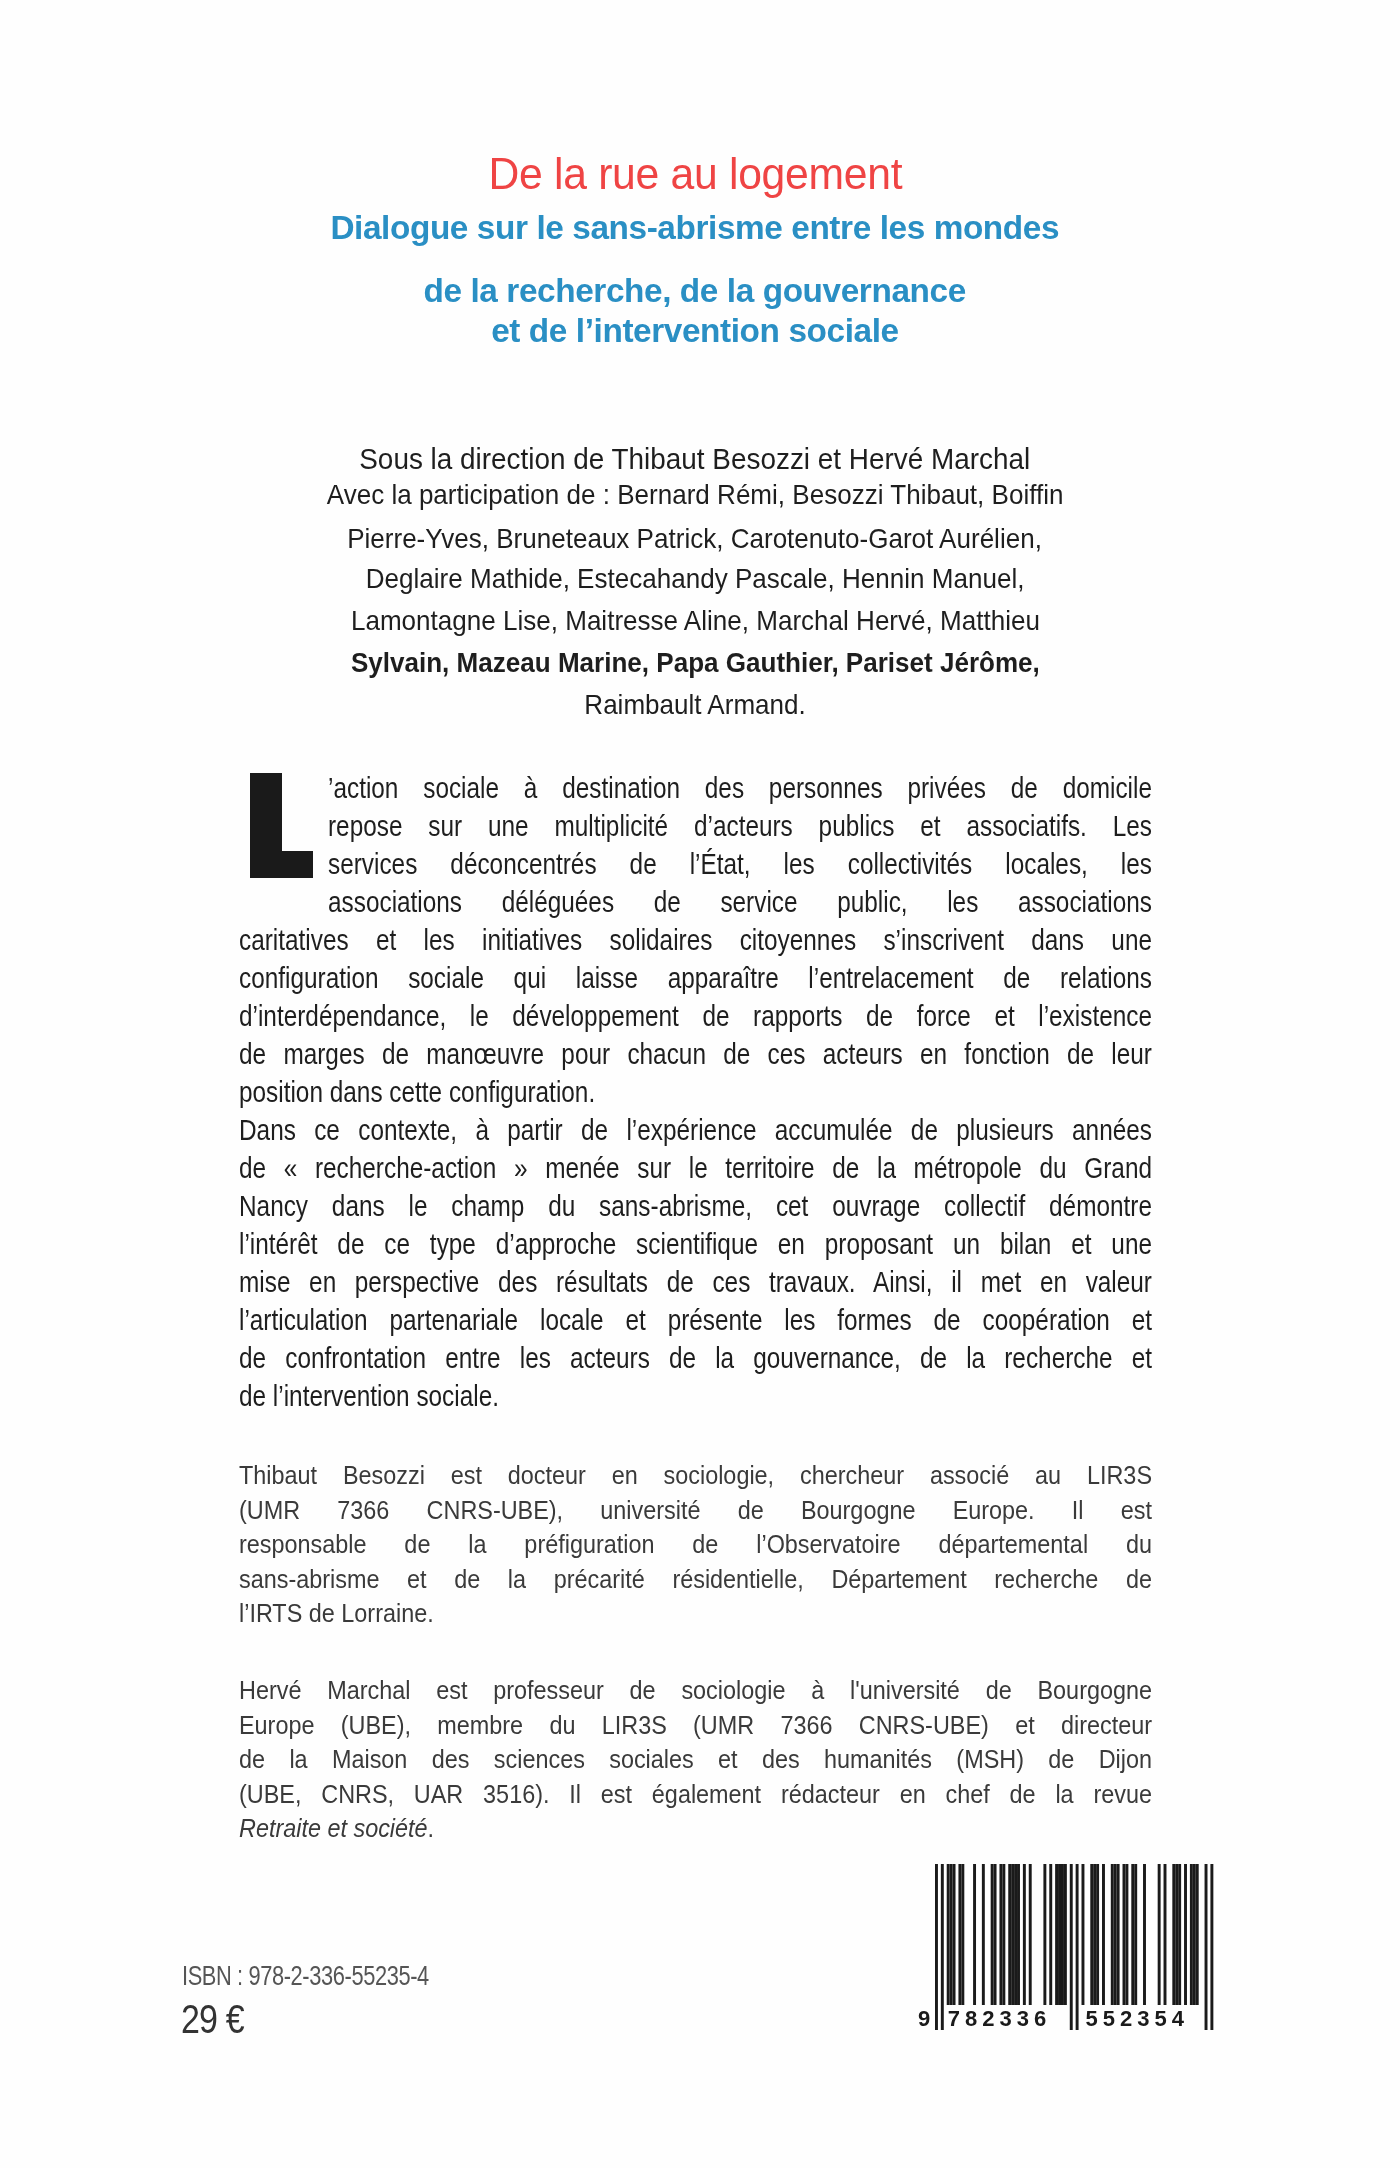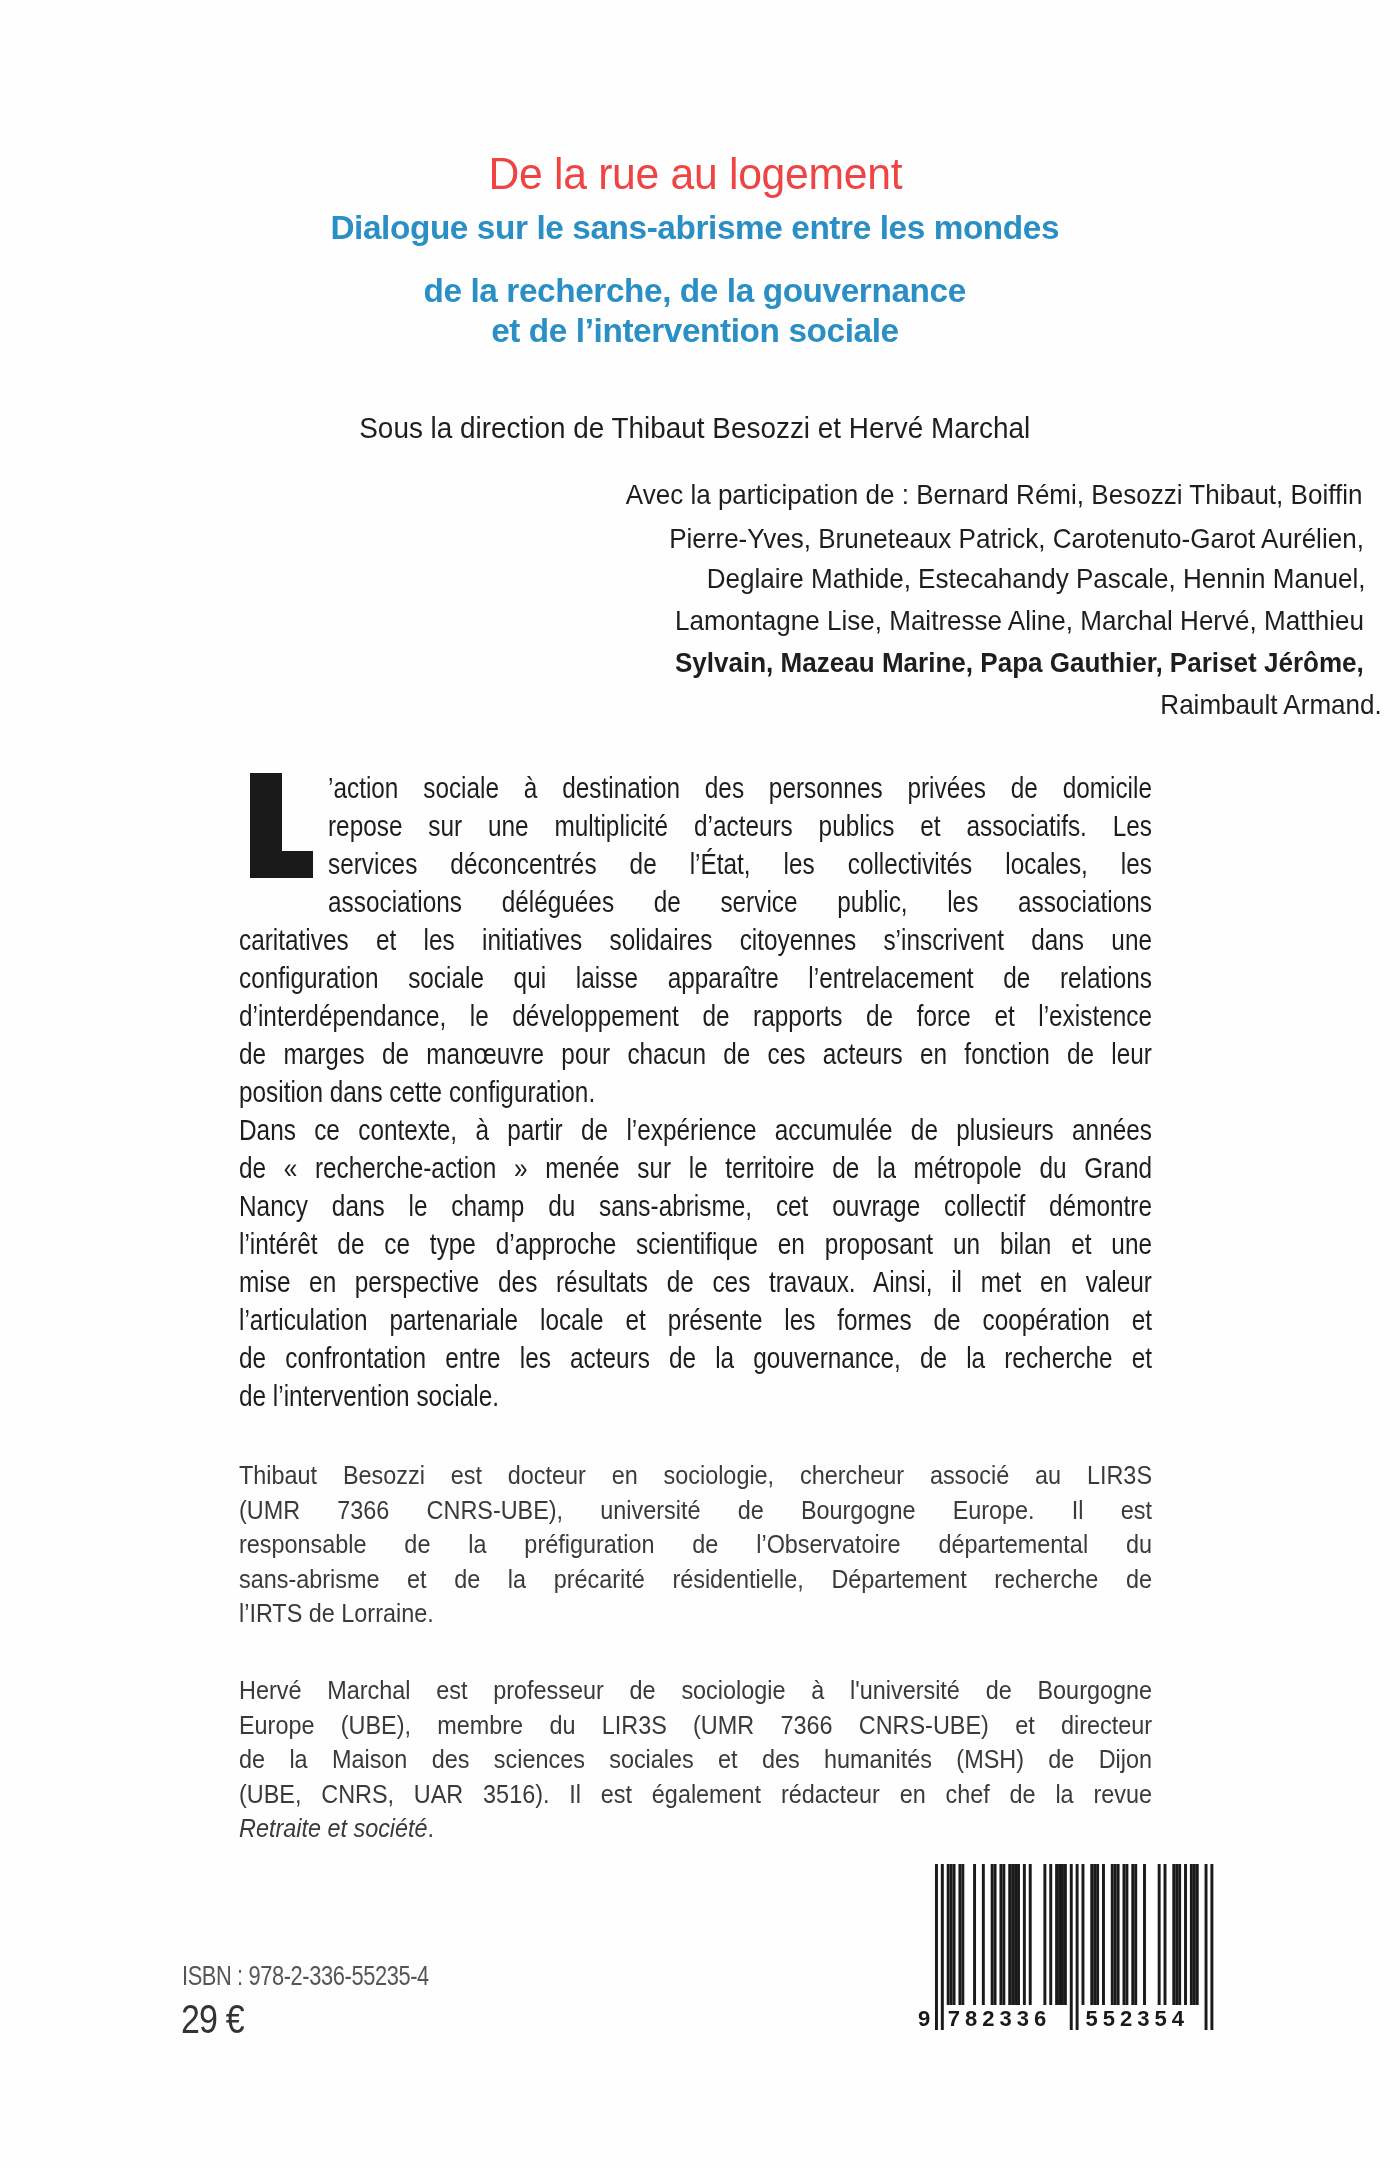--- a/index.html
+++ b/index.html
@@ -13,24 +13,24 @@
     position: absolute; left: 0; width: 1390px; text-align: center; white-space: nowrap;
   }
   .center-line > span { display: inline-block; transform-origin: center bottom; }
 
   
   .title { font-size: 44px; line-height: 44px; color: #ef4444; letter-spacing: -0.3px; }
   .title > span { transform: scaleX(0.97); }
   .subtitle { font-size: 34px; line-height: 34px; color: #2a8fc4; letter-spacing: -0.4px; font-weight: bold; }
   .subtitle > span { transform: scaleX(0.98); }
 
-  .direction { font-size: 30px; line-height: 30px; color: #1e1e1e; }
+  .direction { font-size: 30px; line-height: 30px; color: #1e1e1e; margin-top: 31px; }
   .direction > span { transform: scaleX(0.93); }
 
-  .participants { font-size: 28px; line-height: 28px; color: #1e1e1e; text-align: right; }
+  .participants { font-size: 28px; line-height: 28px; color: #1e1e1e; }
   .participants > span { transform: scaleX(0.93); }
 
   
   .bline {
     position: absolute; white-space: nowrap;
     font-size: 29px; line-height: 29px; color: #1e1e1e;
     transform-origin: left bottom;
     transform: scaleX(0.84);
   }
   .bline.just { text-align: justify; text-align-last: justify; }

